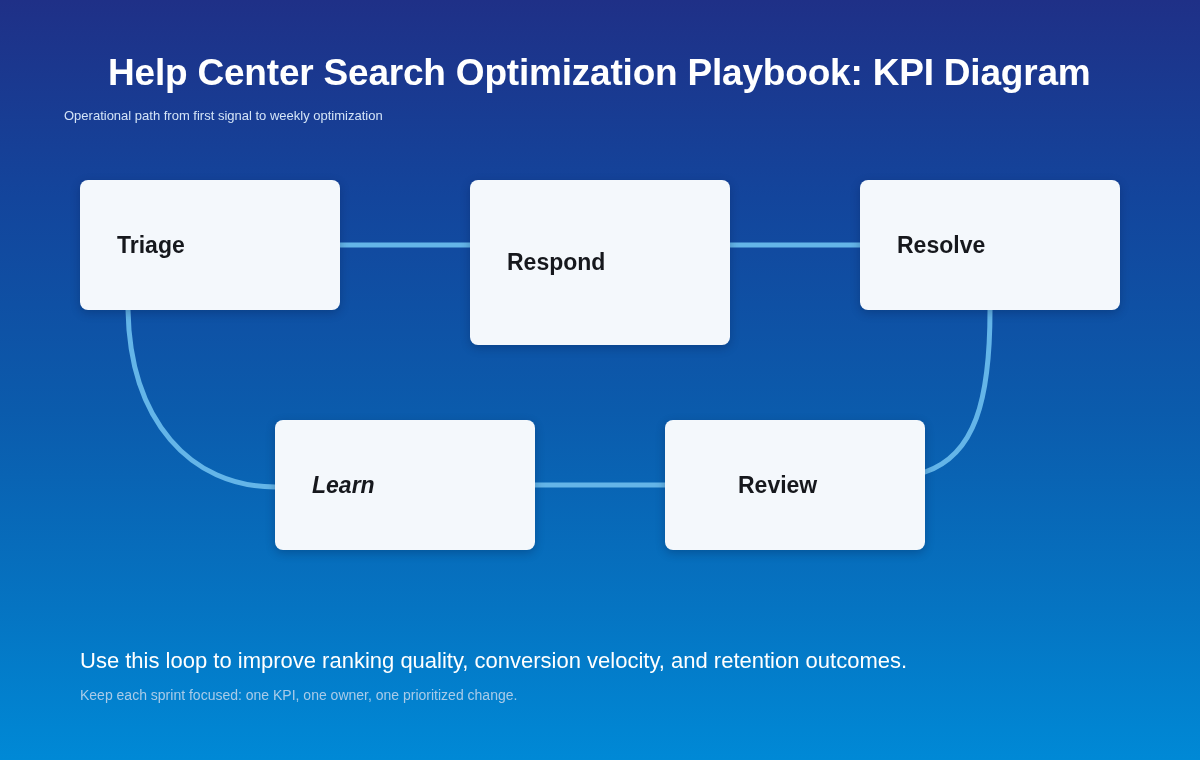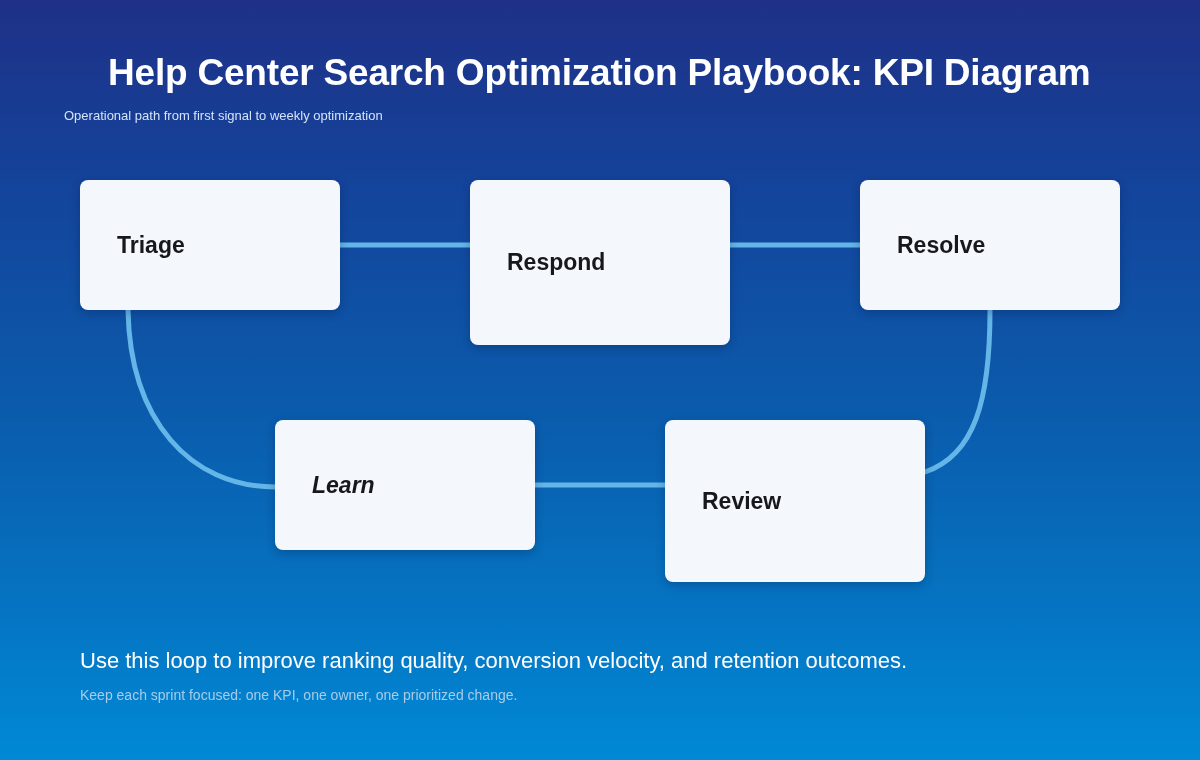--- a/index.html
+++ b/index.html
@@ -106,20 +106,20 @@
   </div>
 
   <div class="node" style="left:860px; top:180px; width:260px; height:130px;">
     <span class="node-label">Resolve</span>
   </div>
 
   <div class="node" style="left:275px; top:420px; width:260px; height:130px;font-style:italic;">
     <span class="node-label">Learn</span>
   </div>
 
-  <div class="node" style="left:665px; top:420px; width:260px; height:162px;">
+  <div class="node" style="left:665px; top:420px; width:260px; height:130px;padding-left:36px;">
     <span class="node-label">Review</span>
   </div>
 
   <div class="footnote-primary">Use this loop to improve ranking quality, conversion velocity, and retention outcomes.</div>
   <div class="footnote-secondary">Keep each sprint focused: one KPI, one owner, one prioritized change.</div>
 
 </div>
 
 </body></html>

